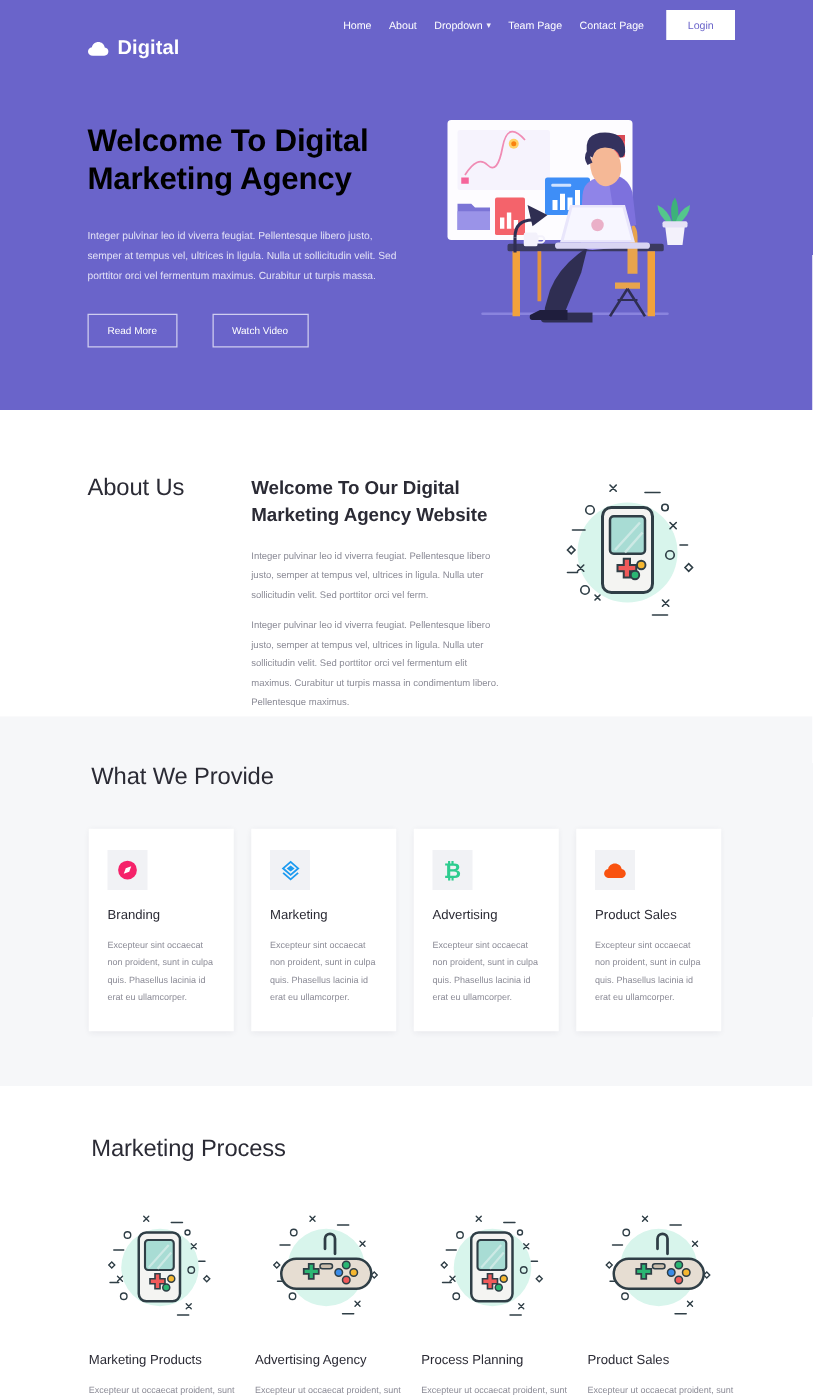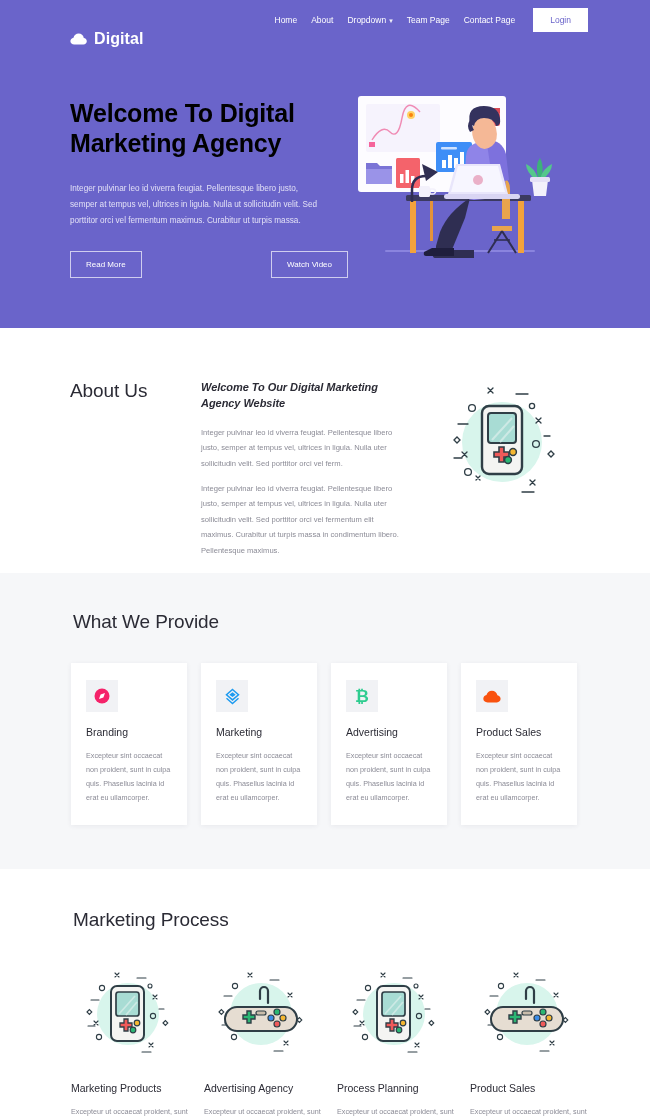--- a/index.html
+++ b/index.html
@@ -77,21 +77,21 @@
     font-weight:bold;
     letter-spacing:-.2px;
   }
   .hero-text {
     color:#e2e0f6;
     font-size:8.2px;
     line-height:2.0;
     margin-top:22px;
     width:250px;
   }
-  .hero-btns { display:flex; gap:12px; margin-top:21px;justify-content:space-between; }
+  .hero-btns { display:flex; gap:28px; margin-top:21px; }
   .hero-btn {
     background:transparent;
     border:1px solid #cfcdef;
     color:#ffffff;
     font-size:8px;
     padding:8px 15px;
     cursor:pointer;
     font-family:inherit;
     white-space:nowrap;
   }
@@ -116,26 +116,25 @@
   .about-head {
     font-size:19px;
     font-weight:normal;
     width:131px;
     flex:none;
     color:#2b2b35;
     letter-spacing:-.1px;
   }
   .about-body { width:200px; flex:none; }
   .about-sub {
-    font-size:11px;
+    font-size:15px;
     line-height:1.45;
     font-weight:bold;
     color:#2b2b35;
     letter-spacing:-.05px;
-    font-style:italic;
   }
   .about-p {
     font-size:7.6px;
     line-height:2.05;
     color:#8b8b96;
     margin-top:13px;
   }
   .about-p + .about-p { margin-top:9px; }
   .about-art {
     position:absolute;

